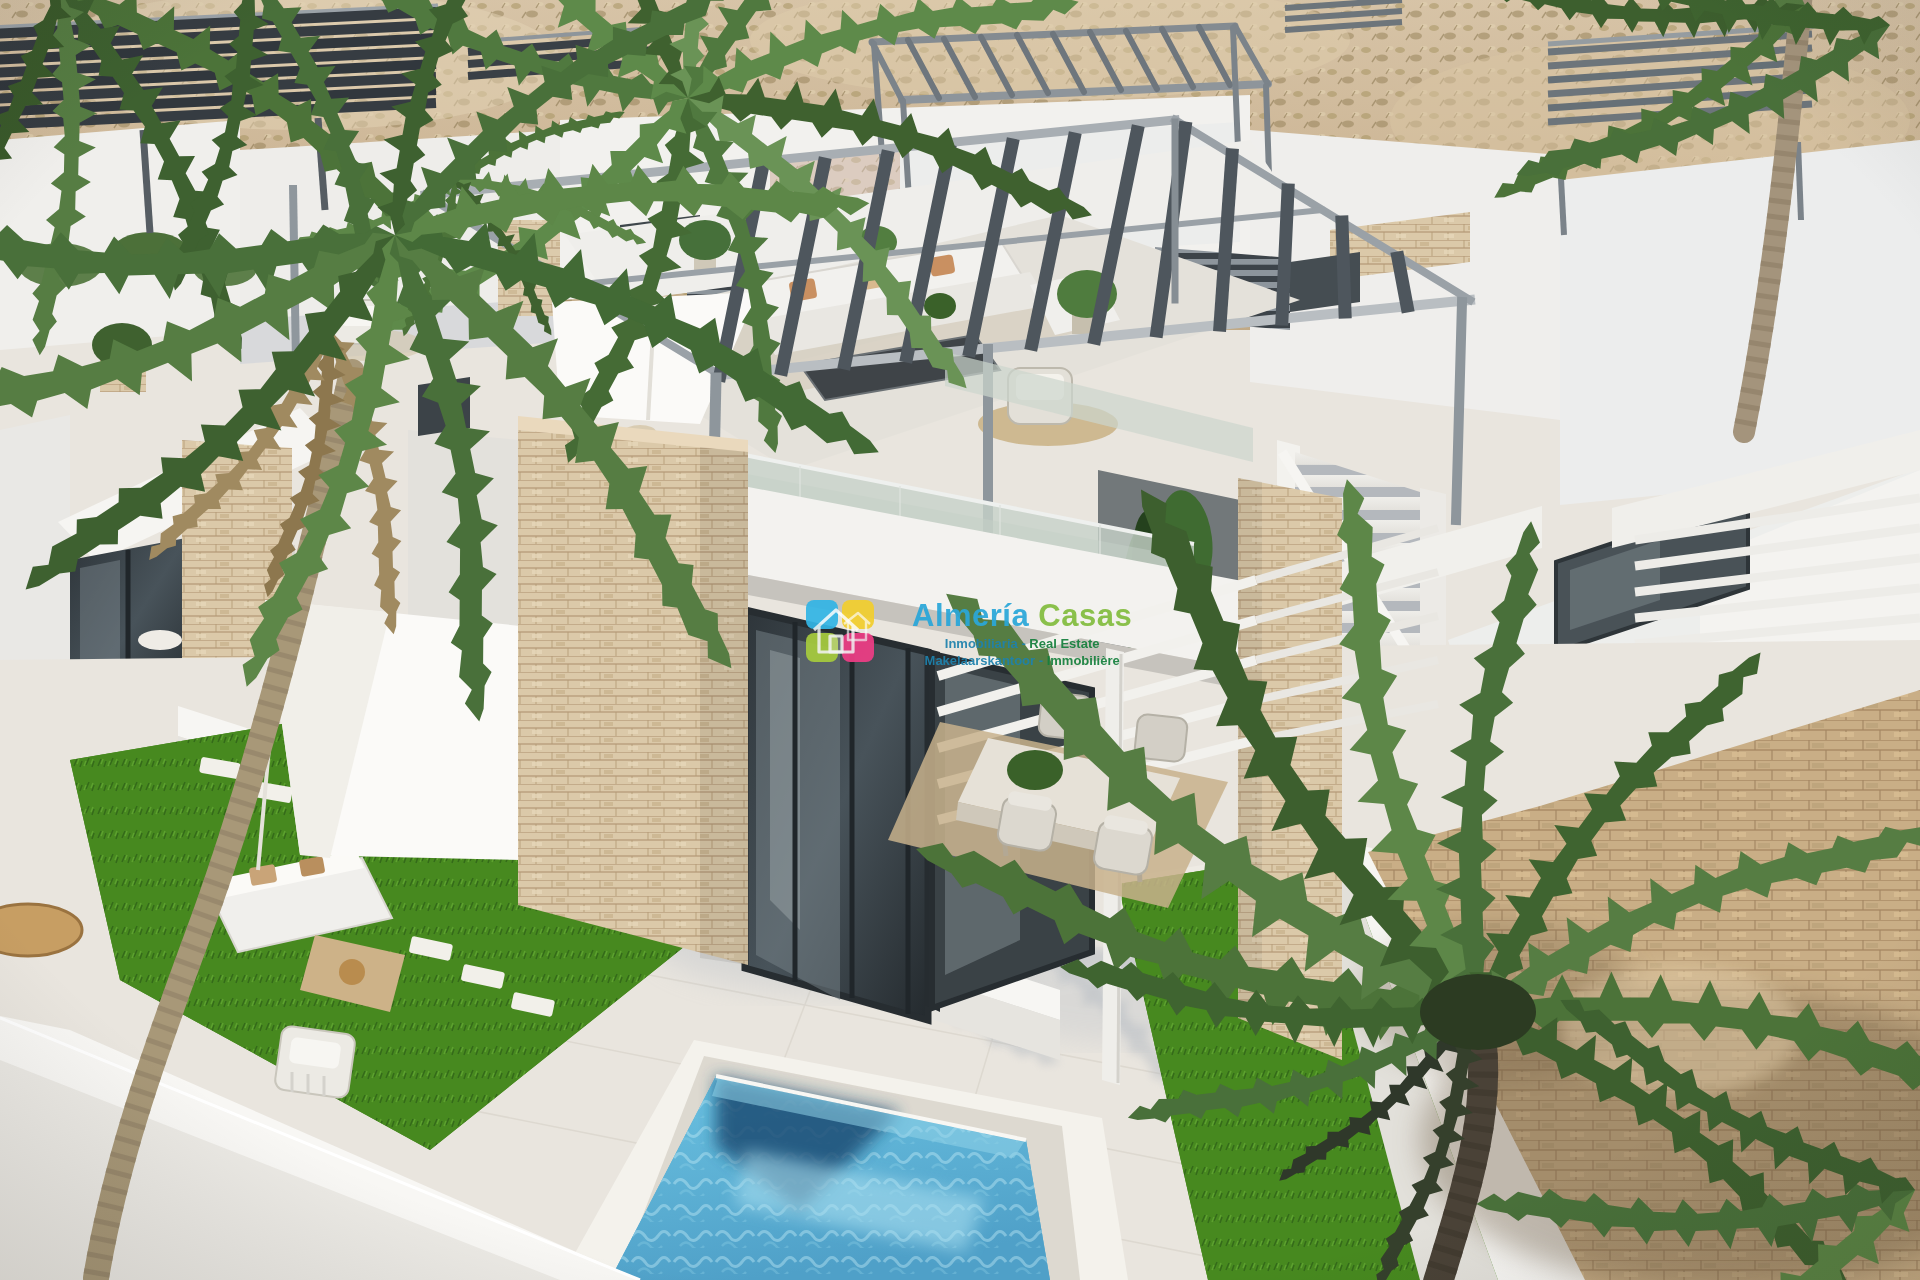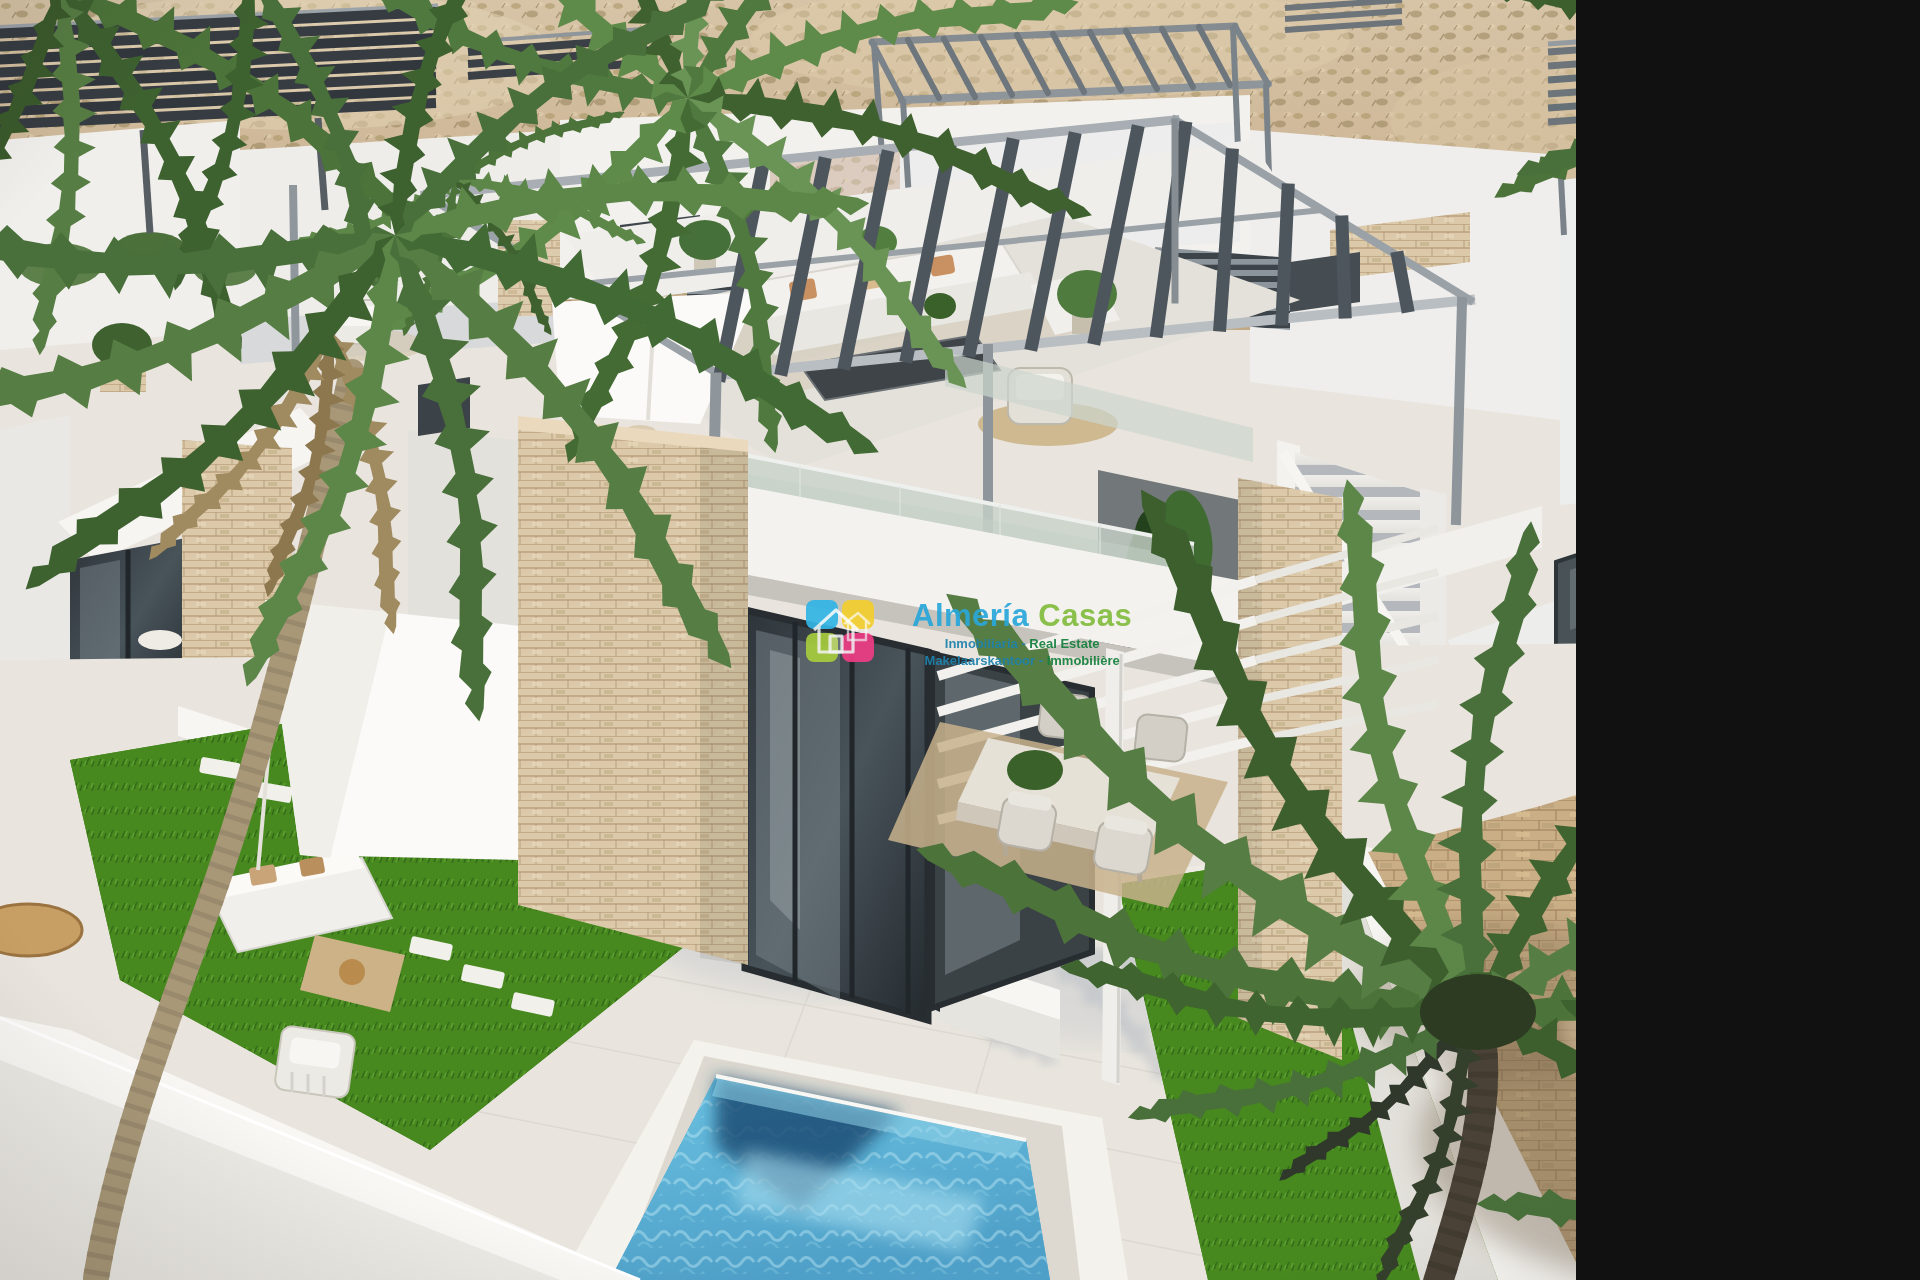--- a/index.html
+++ b/index.html
@@ -1,16 +1,16 @@
 <!DOCTYPE html>
 <html><head>
 <meta charset="utf-8">
 <style>
   html,body{margin:0;padding:0;background:#111;}
-  .scene{position:relative;width:1576px;height:1280px;overflow:hidden;background:#e9e5de;font-family:"Liberation Sans",sans-serif;}
+  .scene{position:relative;width:1920px;height:1280px;overflow:hidden;background:#e9e5de;font-family:"Liberation Sans",sans-serif;}
   .scene svg{position:absolute;left:0;top:0;display:block;}
   
   .watermark{position:absolute;left:806px;top:600px;display:flex;align-items:flex-start;opacity:.93;pointer-events:none;}
   .logo-icon{width:68px;height:62px;position:relative;flex:none;}
   .logo-text{margin-left:38px;}
   .logo-title{font-size:31px;font-weight:700;letter-spacing:.5px;line-height:1;white-space:nowrap;}
   .logo-title .w1{color:#2aa7d9;}
   .logo-title .w2{color:#83bd3f;}
   .logo-taglines{margin-top:5px;text-align:center;font-weight:700;font-size:13px;line-height:1.3;white-space:nowrap;}
   .tg-b{color:#1e82ad;text-align:right;} .tg-g{color:#15803d;}

